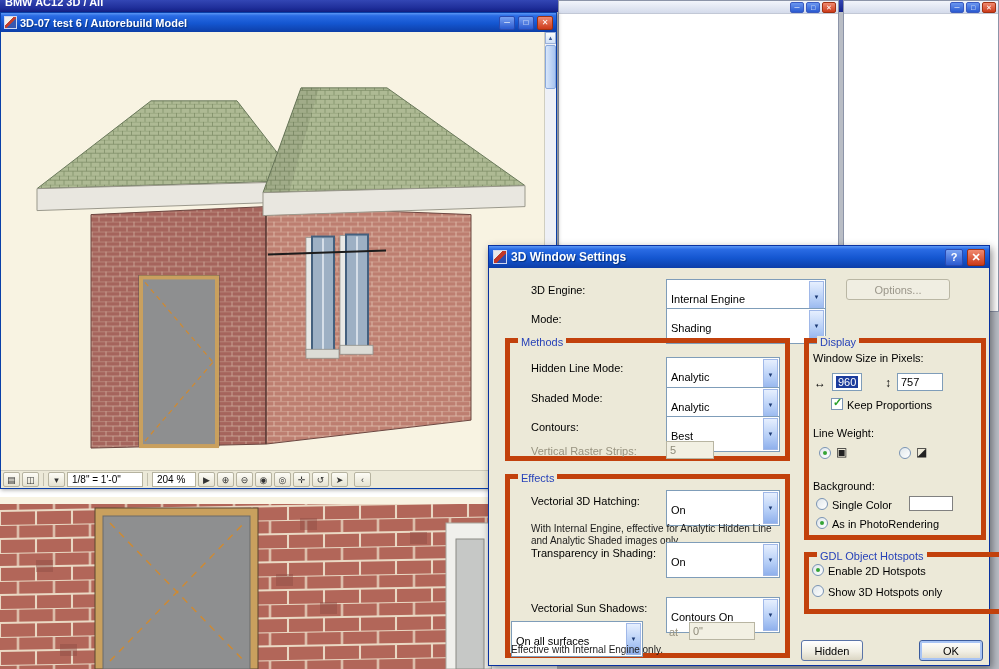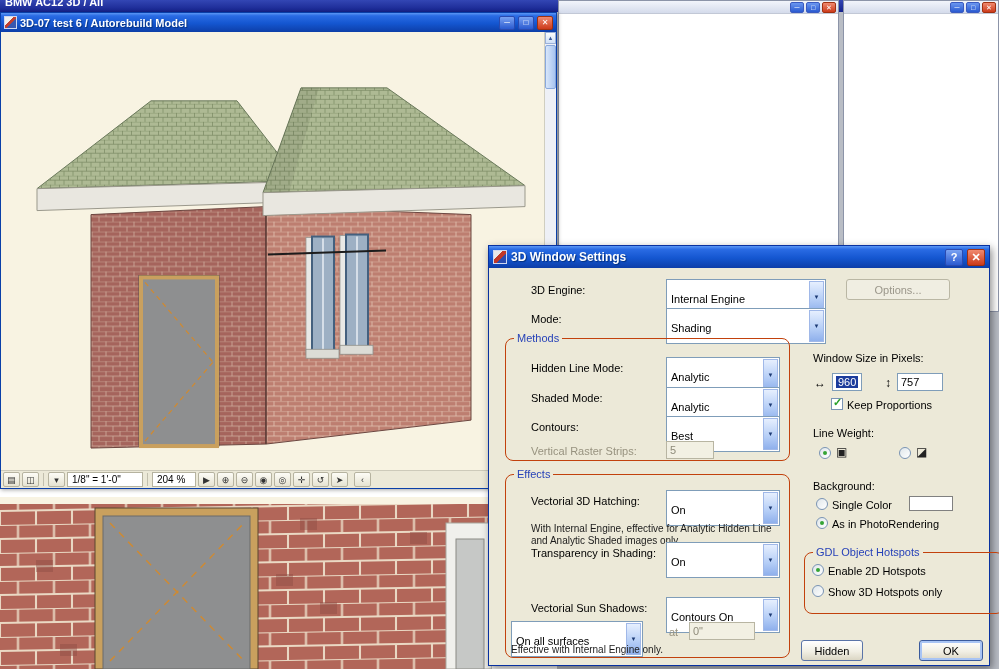--- a/index.html
+++ b/index.html
@@ -74,21 +74,21 @@
   .dlg-title { flex:1; color:#fff; font-size:12px; font-weight:bold;
     text-shadow:1px 1px 1px #04307e; white-space:nowrap; }
   .hbtn { width:18px; height:17px; border:1px solid #2a4ab0; border-radius:2px;
     background: linear-gradient(180deg,#7aa2f2,#2a5ad0); color:#fff; font-size:11px; font-weight:bold;
     display:flex; align-items:center; justify-content:center; }
   .hbtn.close { background: linear-gradient(180deg,#f08a70,#cc3a1a); border-color:#a03010; }
 
   .lbl { position:absolute; font-size:11px; color:#000; white-space:nowrap; }
   .lbl.dis { color:#97927f; }
   .note { position:absolute; font-size:10px; color:#1c1c1c; line-height:12px; }
-  .group { position:absolute; border:1px solid #c2410c; border-radius:8px; }
+  .group { position:absolute; border:5px solid #c2410c; border-radius:0; }
   .group-title { position:absolute; top:-7px; left:8px; background:#ece9d8;
     padding:0 3px; font-size:11px; color:#2742b8; white-space:nowrap; }
   .xp-select { position:absolute; height:36px; background:#fff; border:1px solid #7f9db9;
     font-size:11px; display:flex; align-items:center; padding:4px 18px 0 4px; white-space:nowrap; }
   .xp-select .arrow { position:absolute; top:1px; right:1px; bottom:1px; width:15px;
     background: linear-gradient(180deg,#e6effe,#b4cdf6 60%,#8fb0ec); border:1px solid #a0b8e8;
     display:flex; align-items:center; justify-content:center; font-size:6px; color:#1c3a74; }
   .xp-field { position:absolute; height:18px; background:#fff; border:1px solid #7f9db9;
     font-size:11px; display:flex; align-items:center; padding:0 3px; }
   .xp-field.dis { background:#f2f0e3; border-color:#b8b5a2; color:#8f8b7a; }
@@ -305,20 +305,23 @@
   <div class="xp-select" style="left:22px;top:375px;width:132px">
     <span>On all surfaces</span>
     <span class="arrow">▼</span>
   </div>
   <span class="lbl dis" style="left:180px;top:380px">at</span>
   <div class="xp-field dis" style="left:200px;top:376px;width:66px">
     <span>0"</span>
   </div>
   <span class="note" style="left:22px;top:398px;width:260px">Effective with Internal Engine only.</span>
 
+  <div class="group" style="left:315px;top:92px;width:182px;height:202px">
+    <span class="group-title">Display</span>
+  </div>
   <span class="lbl" style="left:324px;top:106px">Window Size in Pixels:</span>
   <span class="arrow-glyph" style="left:325px;top:131px">↔</span>
   <div class="xp-field" style="left:343px;top:127px;width:30px">
     <span class="hl">960</span>
   </div>
   <span class="arrow-glyph" style="left:396px;top:131px">↕</span>
   <div class="xp-field" style="left:408px;top:127px;width:46px">
     <span>757</span>
   </div>
   <span class="checkbox checked" style="left:342px;top:152px"></span>

